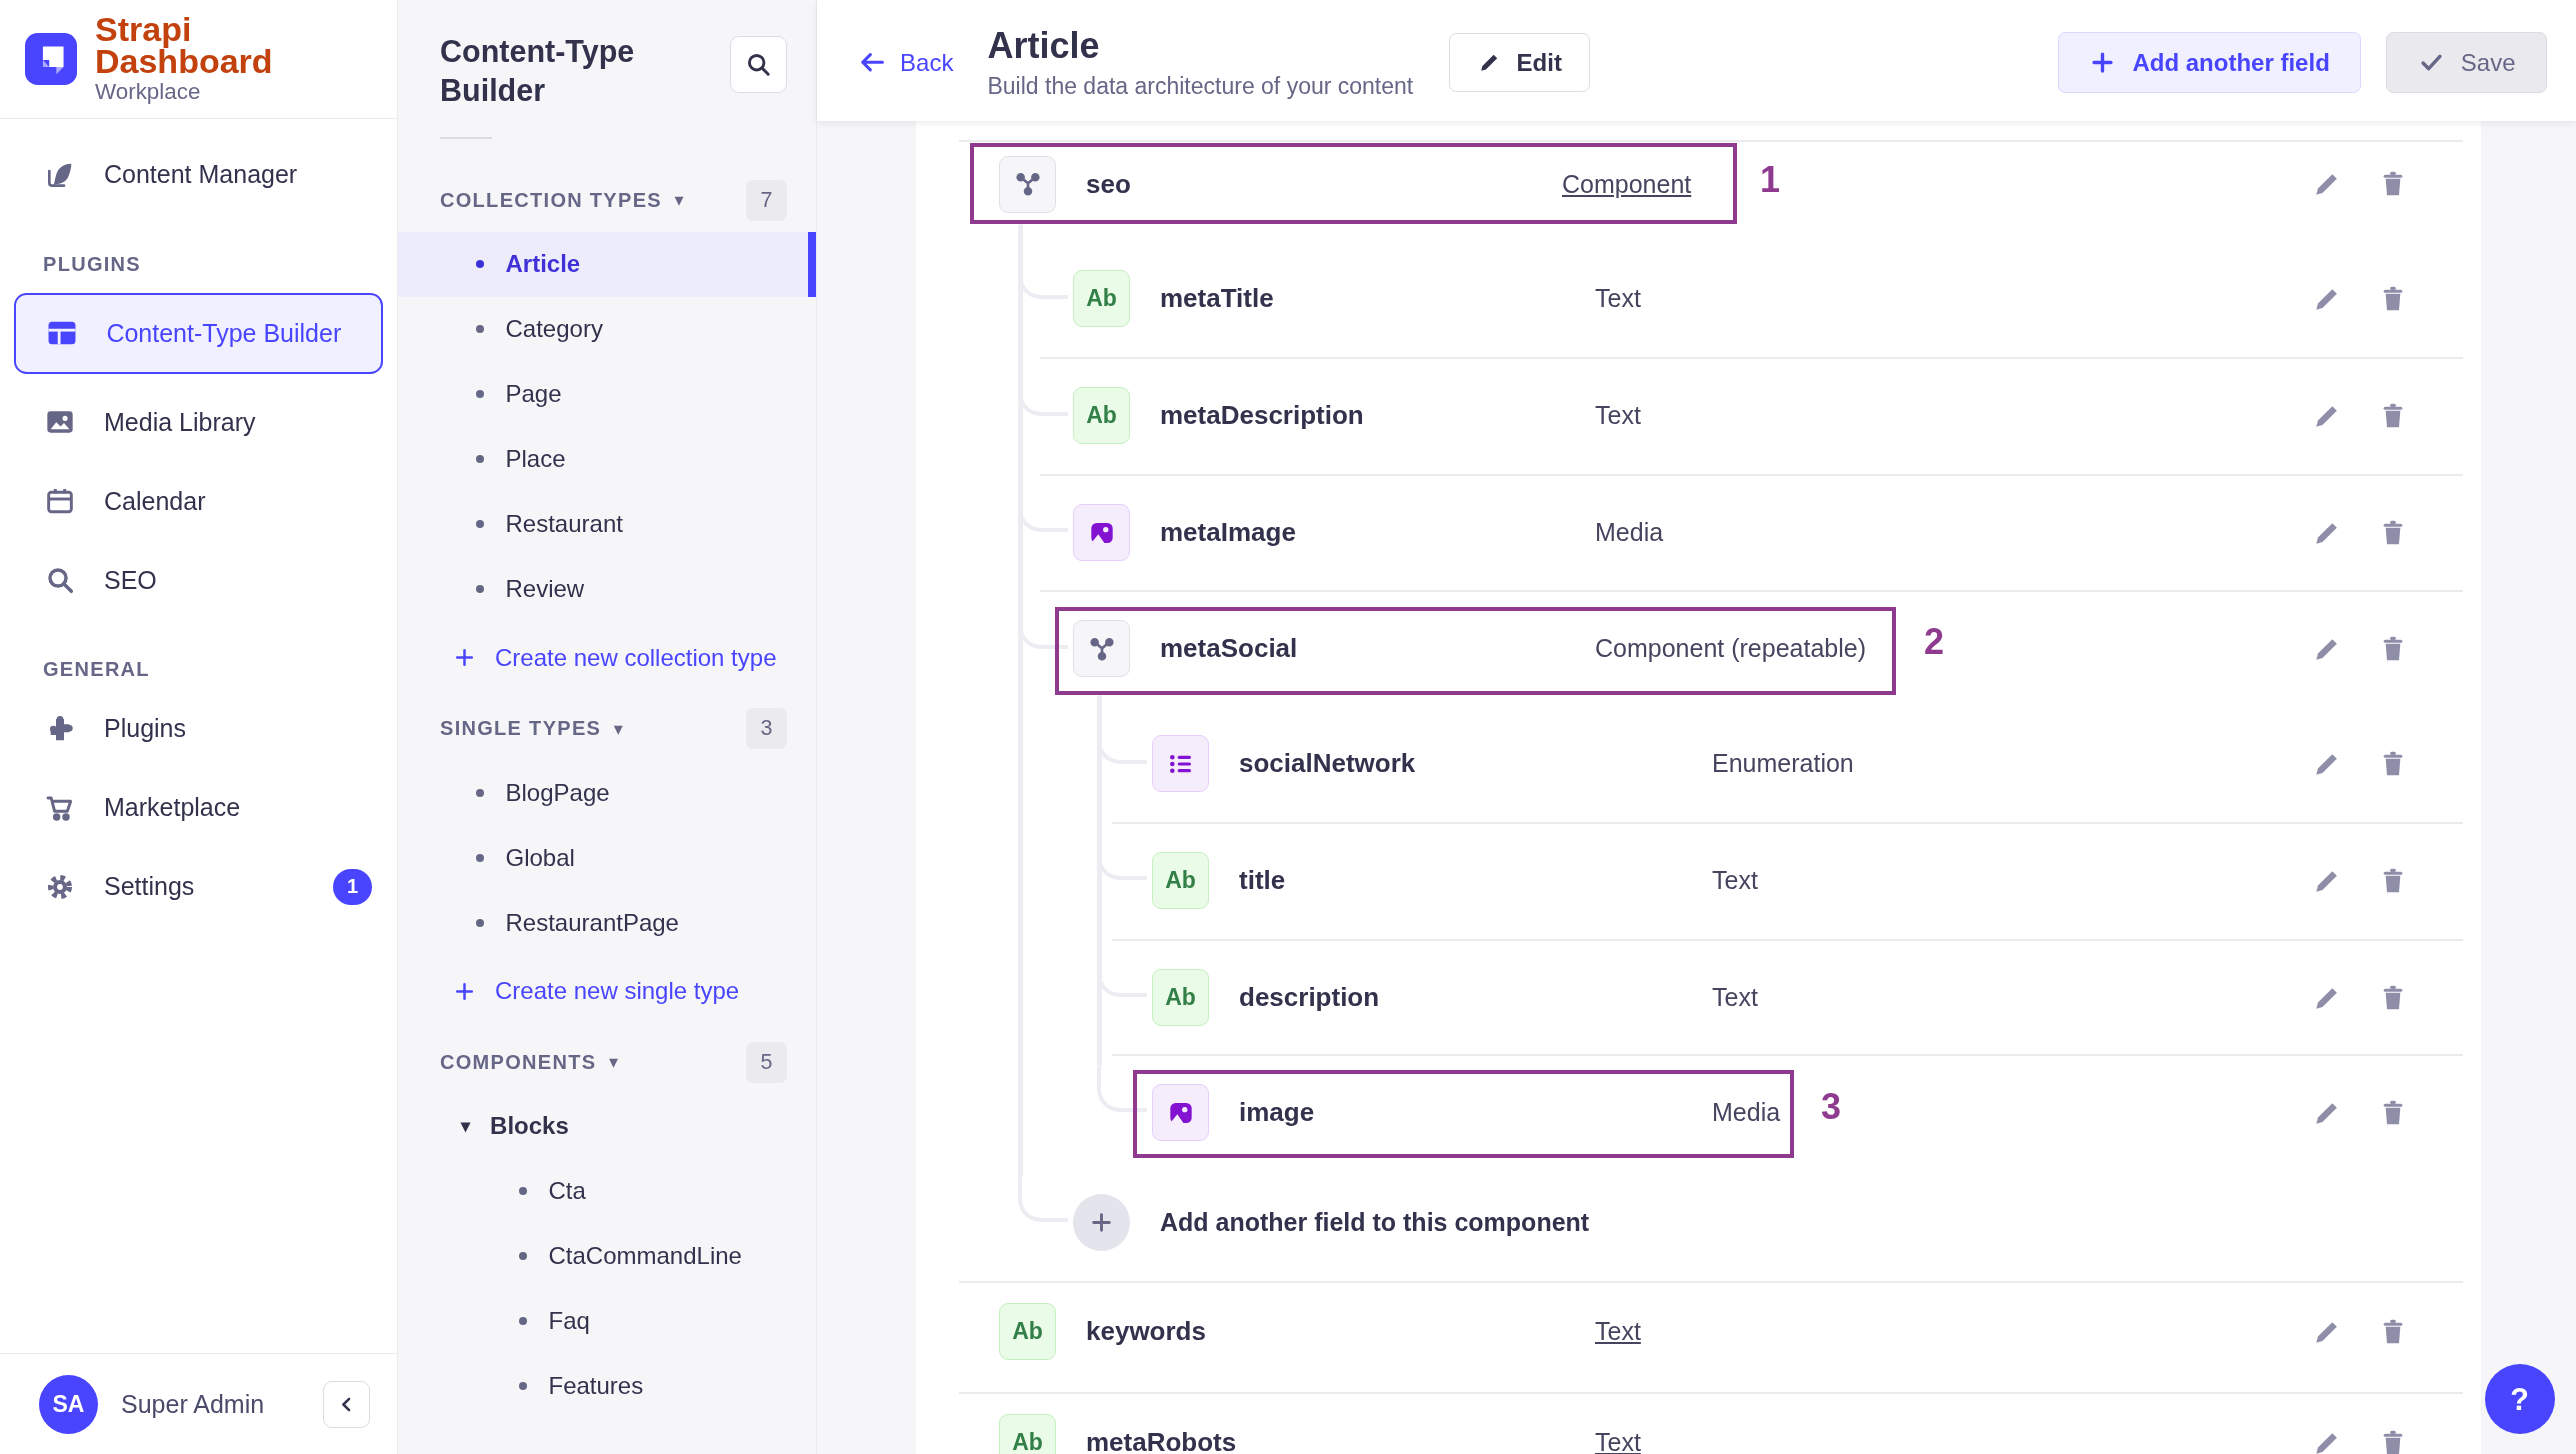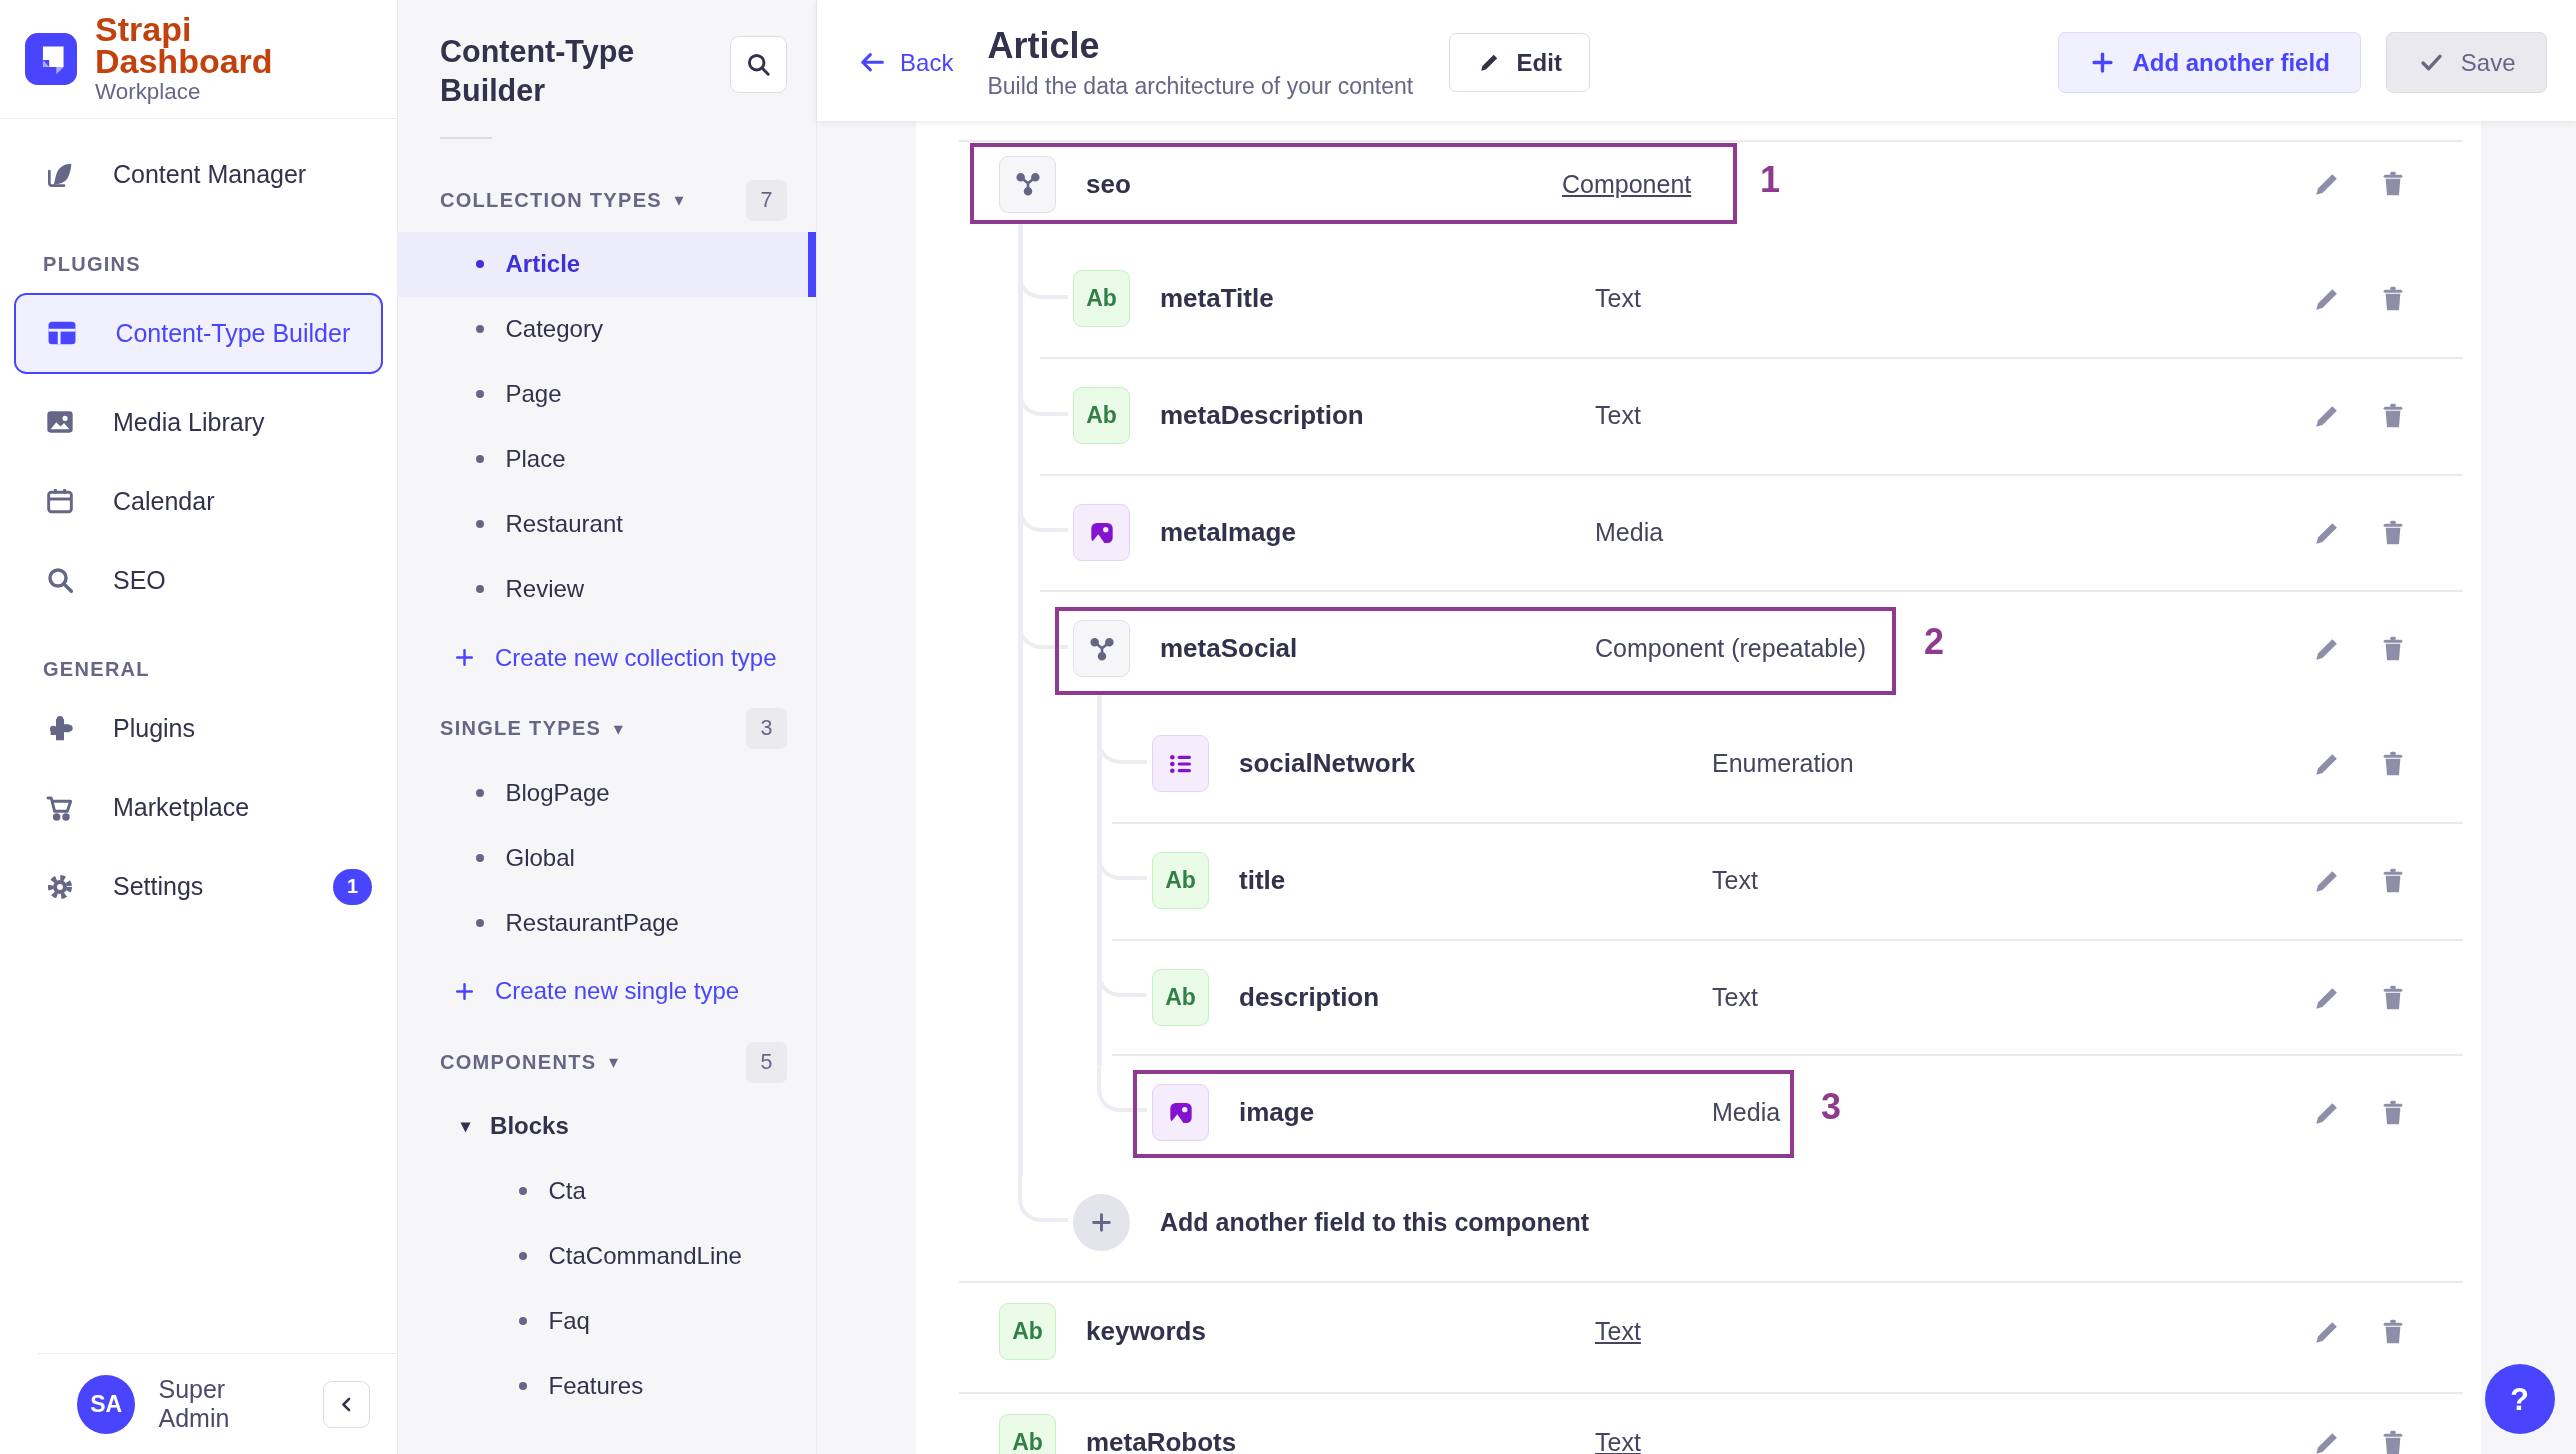--- a/index.html
+++ b/index.html
@@ -10,33 +10,33 @@
   
   .sidebar { width:398px; background:#ffffff; border-right:1.8px solid #eaeaef;
     position:relative; flex:none; }
   .brand { height:119px; border-bottom:1.8px solid #eaeaef; display:flex;
     align-items:center; padding:0 25px; gap:18px; }
   .logo { width:52px; height:52px; border-radius:12.6px; background:#4945ff;
     position:relative; flex:none; }
   .logo svg { position:absolute; inset:0; }
   .brand-title { font-size:34px; font-weight:bold; color:#c2410c; line-height:32px; }
   .brand-sub { font-size:22.4px; color:#666687; line-height:29px; }
-  .side-item { height:79px; display:flex; align-items:center; gap:36px;
+  .side-item { height:79px; display:flex; align-items:center; gap:27px;
     padding:0 25px 0 43px; font-size:25px; color:#32324d; cursor:pointer; }
   .side-item .sicon { width:34px; height:34px; flex:none; display:flex;
     align-items:center; justify-content:center; }
   .side-label { font-size:20px; font-weight:bold; letter-spacing:1.3px;
     color:#666687; padding:0 43px; margin-top:30.5px; height:39px; display:flex; align-items:center; }
   .side-item.active-ring { margin:9px 14.4px; height:81px; padding:0 10.8px 0 29px;
     border:2.7px solid #4945ff; background:#f0f0ff; border-radius:12.6px; color:#4945ff; }
   .badge-num { margin-left:auto; min-width:39px; height:36px; border-radius:18px;
     background:#4945ff; color:#fff; font-size:20px; font-weight:bold;
     display:flex; align-items:center; justify-content:center; padding:0 10.8px; }
   .user-block { position:absolute; left:0; right:0; bottom:0; height:101px;
-    border-top:1.8px solid #eaeaef; display:flex; align-items:center; padding:0 27px 0 39px; gap:23px;margin-left:38px; }
+    border-top:1.8px solid #eaeaef; display:flex; align-items:center; padding:0 27px 0 39px; gap:23px; }
   .avatar { width:59px; height:59px; border-radius:50%; background:#4945ff; color:#fff;
     font-size:23px; font-weight:bold; display:flex; align-items:center; justify-content:center; }
   .user-name { font-size:25px; color:#4a4a6a; }
   .collapse-btn { margin-left:auto; width:47px; height:47px; border:1.8px solid #dcdce4;
     border-radius:9px; background:#fff; display:flex; align-items:center; justify-content:center; cursor:pointer; }
 
   
   .subnav { width:419px; background:#f6f6f9; border-right:1.8px solid #eaeaef;
     position:relative; flex:none; padding-top:32px; }
   .subnav-title { padding:0 99px 0 42px; font-size:30.5px; line-height:39px;

